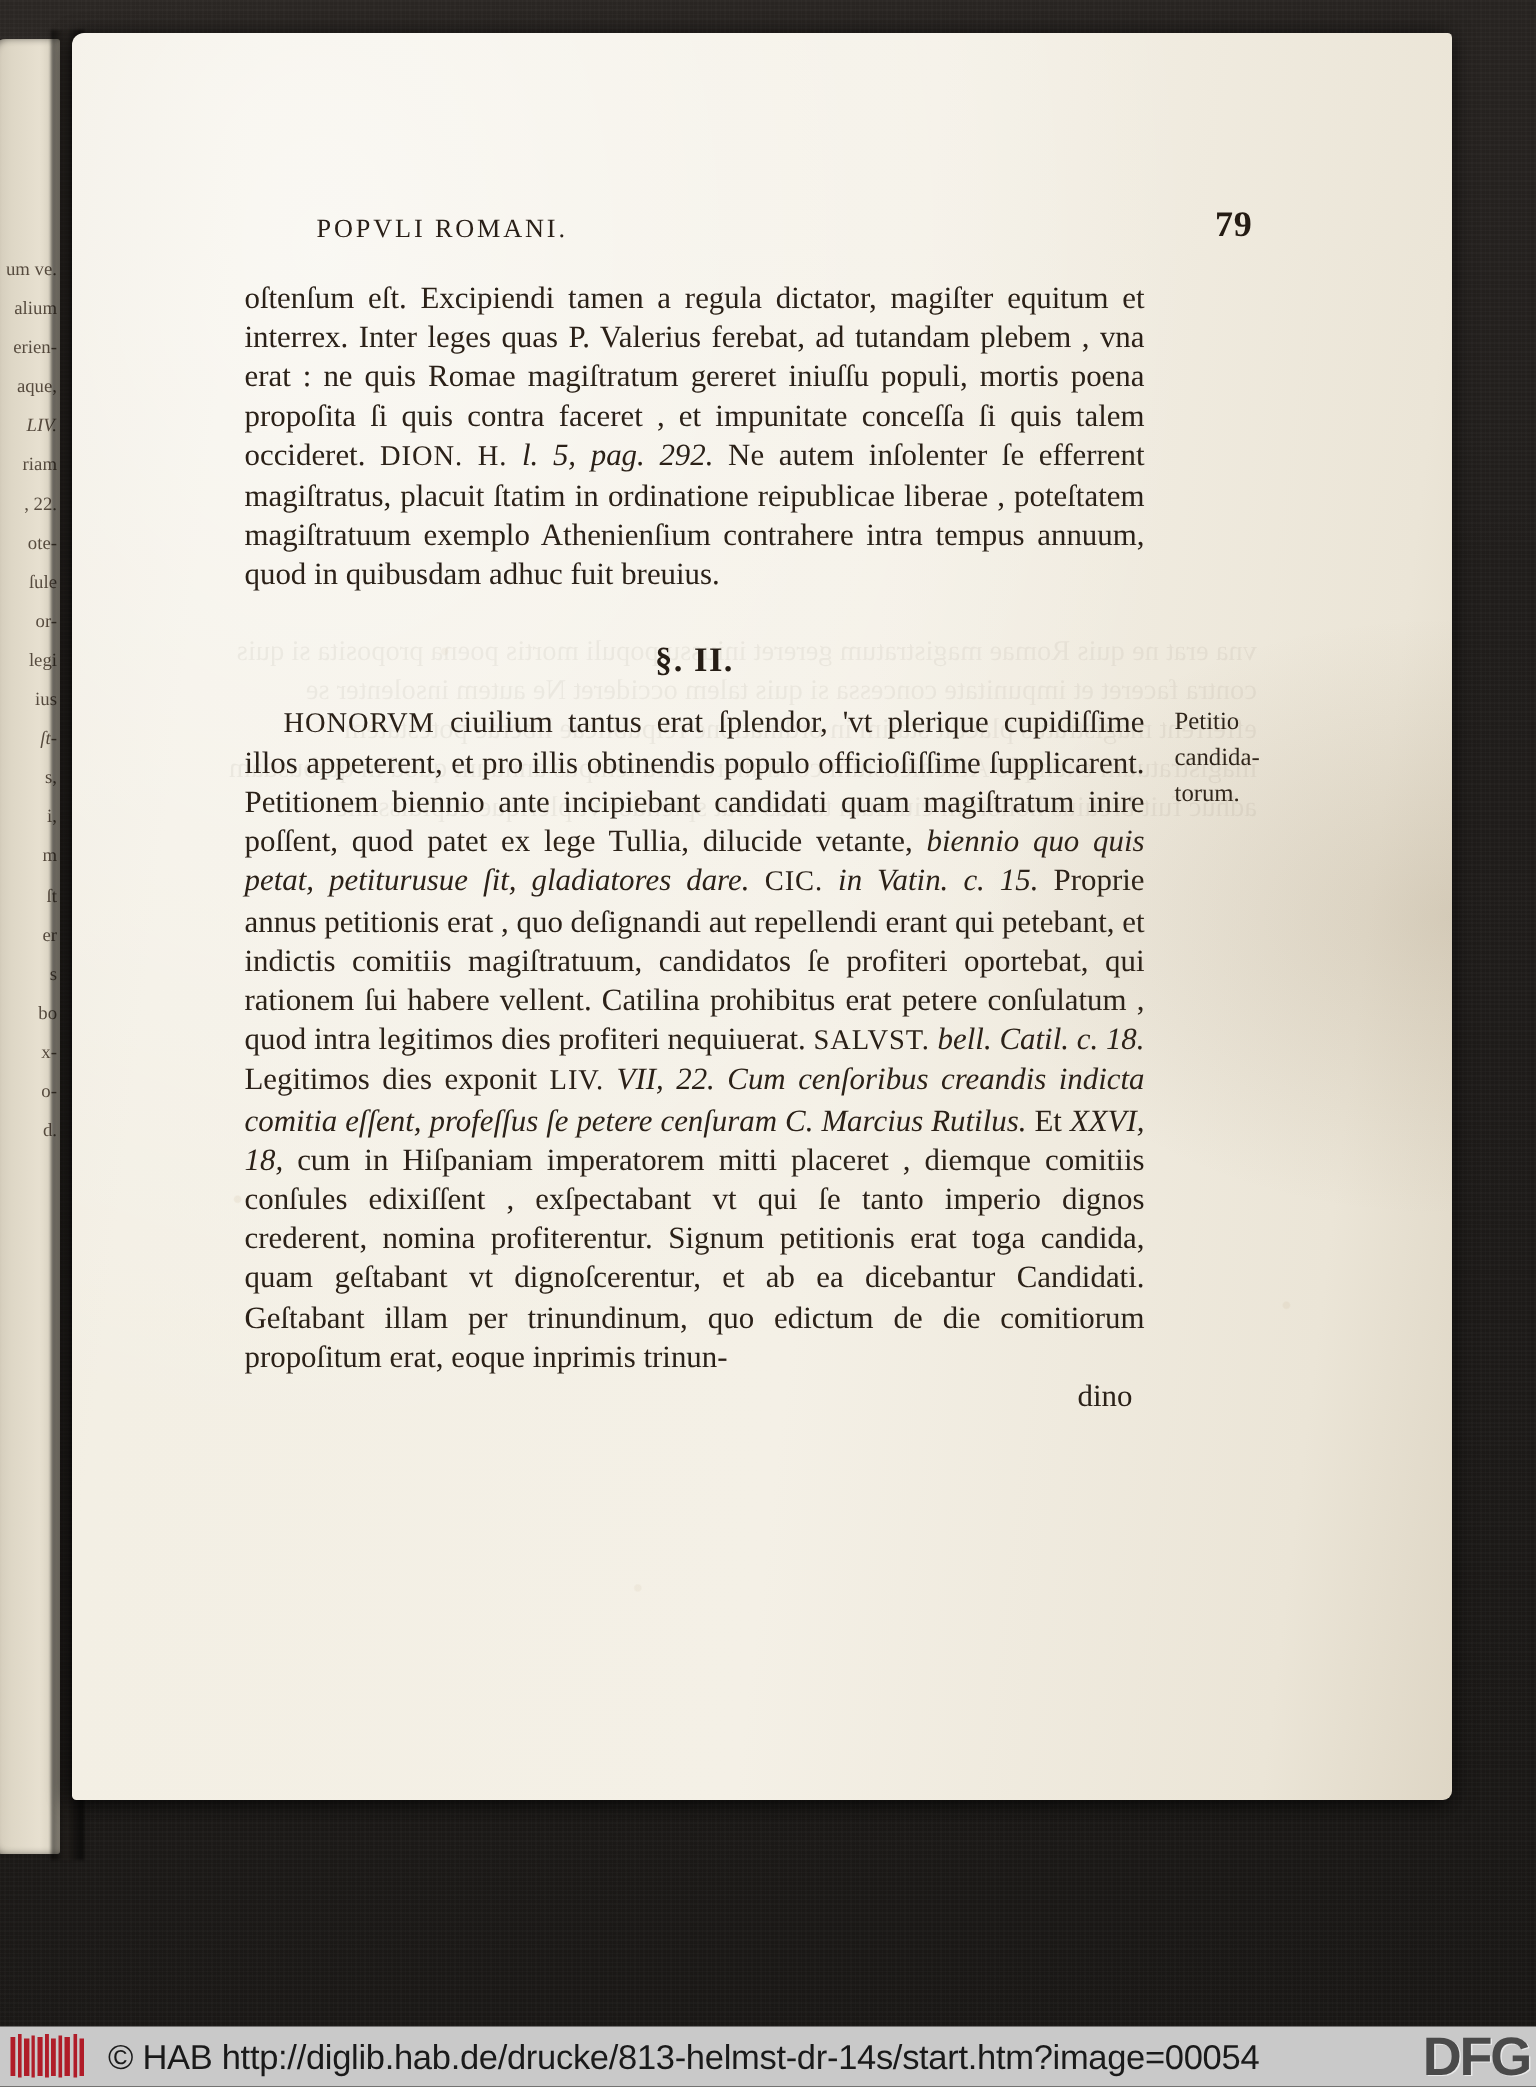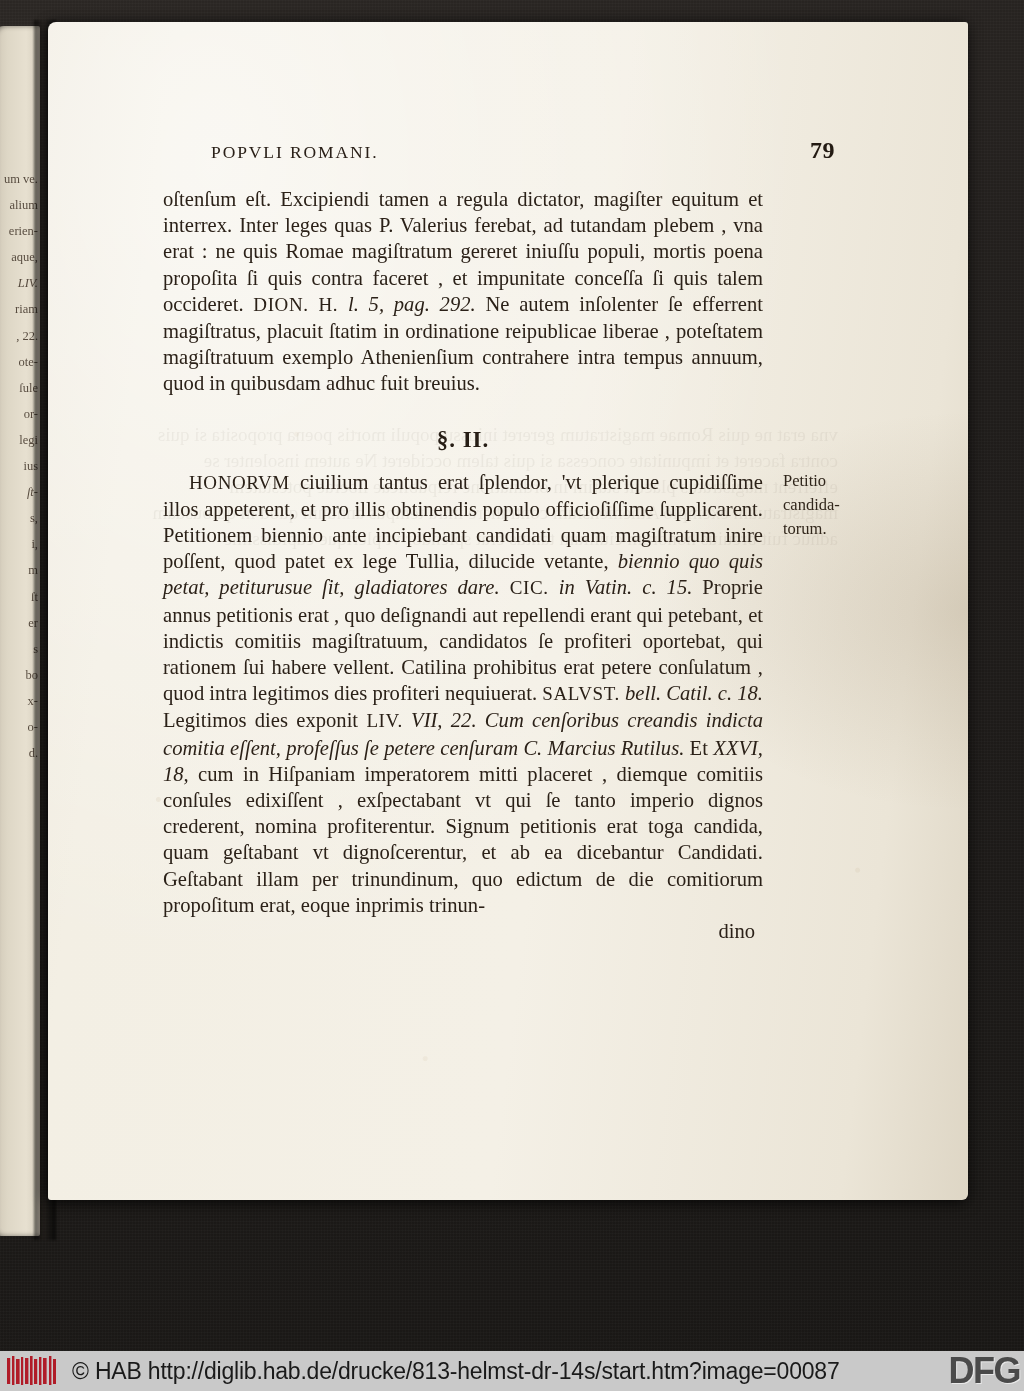--- a/index.html
+++ b/index.html
@@ -318,15 +318,15 @@
         <rect x="19" y="2" width="3.4" height="26"></rect>
         <rect x="24" y="0" width="2.6" height="29"></rect>
         <rect x="28" y="3" width="3.2" height="25"></rect>
         <rect x="33" y="1" width="2.4" height="28"></rect>
         <rect x="37" y="2" width="3.6" height="26"></rect>
         <rect x="43" y="0" width="2.4" height="29"></rect>
         <rect x="47" y="3" width="3.0" height="25"></rect>
       </g>
     </svg>
   </div>
-  <div id="footer-text">© HAB http://diglib.hab.de/drucke/813-helmst-dr-14s/start.htm?image=00087</div>
+  <div id="footer-text">© HAB http://diglib.hab.de/drucke/813-helmst-dr-14s/start.htm?image=00054</div>
   <div id="footer-dfg">DFG</div>
 </div>
 
 </body></html>

